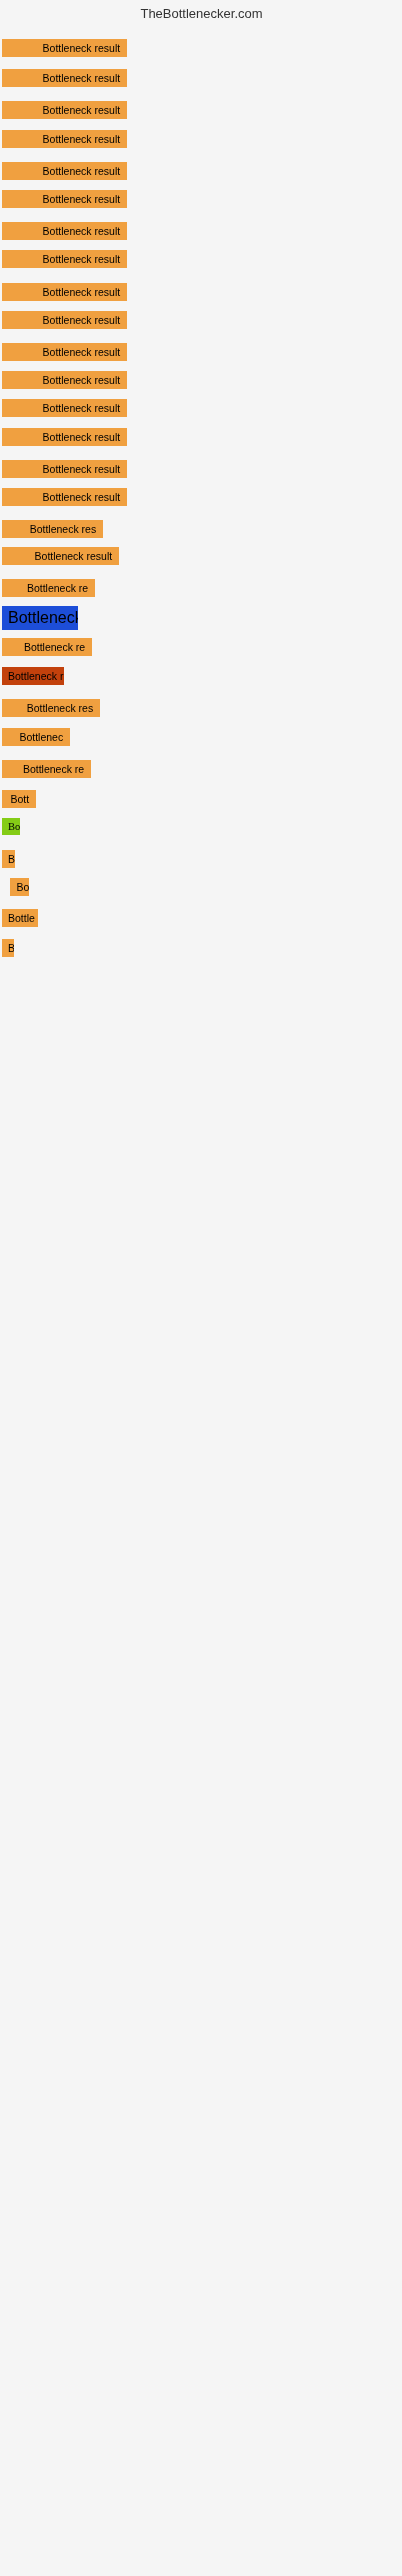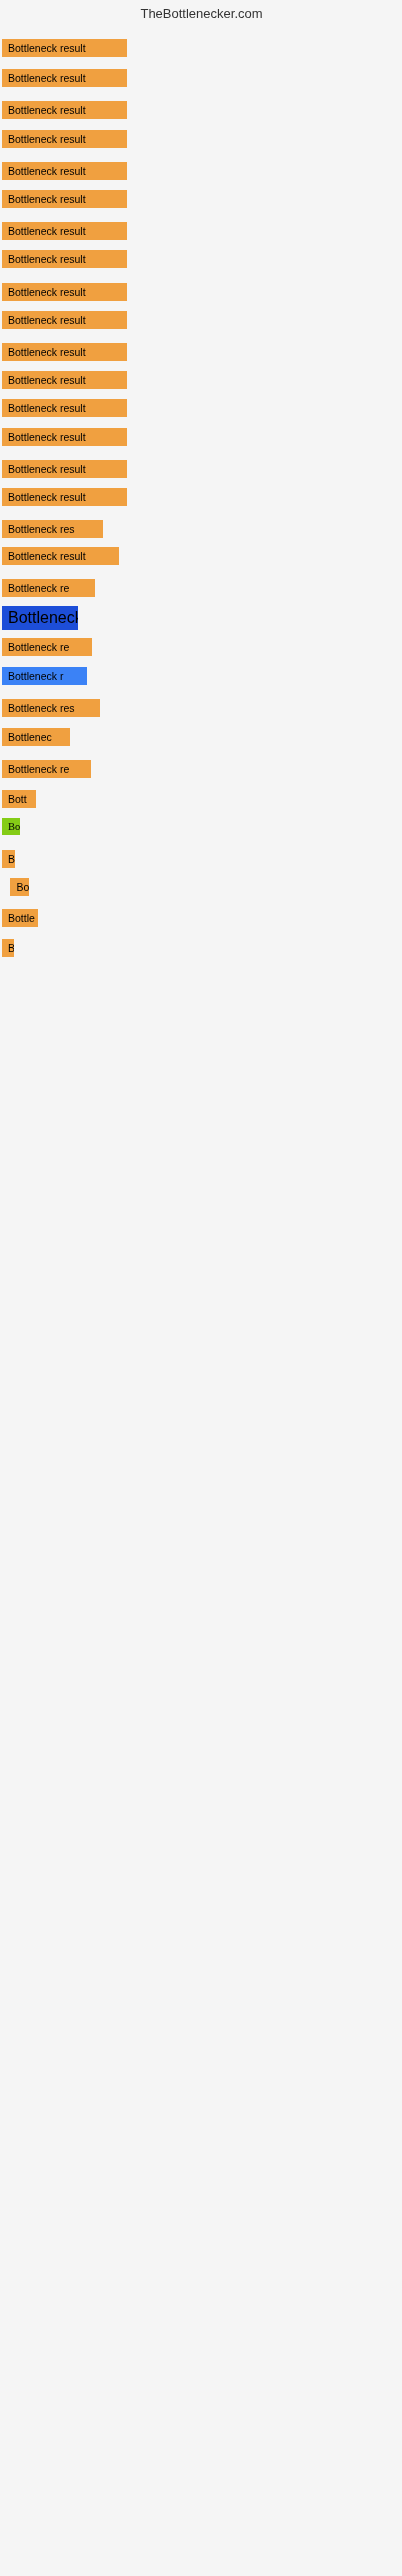--- a/index.html
+++ b/index.html
@@ -30,21 +30,21 @@
 
     
   </style>
 </head>
 <body>
 
 <div>
   <h1 class="site-title">TheBottlenecker.com</h1>
 </div>
 
-<div class="container" style="position: relative; height: 2536px;">
+<div class="container" style="position: relative; height: 2536px; text-align: right;">
 <div style="position: absolute; top: 14.5px; left: 1.6px;"><span style="background-color: rgb(240, 160, 64); color: rgb(0, 0, 0); font-size: 10.5px; padding: 3.2px 6.4px; display: inline-block; white-space: nowrap; overflow: hidden; width: 125px; font-family: Arial, sans-serif;">Bottleneck result</span></div>
     <div style="position: absolute; top: 44px; left: 1.6px;"><span style="background-color: rgb(240, 160, 64); color: rgb(0, 0, 0); font-size: 10.5px; padding: 3.2px 6.4px; display: inline-block; white-space: nowrap; overflow: hidden; width: 125px; font-family: Arial, sans-serif;">Bottleneck result</span></div>
     <div style="position: absolute; top: 76px; left: 1.6px;"><span style="background-color: rgb(240, 160, 64); color: rgb(0, 0, 0); font-size: 10.5px; padding: 3.2px 6.4px; display: inline-block; white-space: nowrap; overflow: hidden; width: 125px; font-family: Arial, sans-serif;">Bottleneck result</span></div>
     <div style="position: absolute; top: 105px; left: 1.6px;"><span style="background-color: rgb(240, 160, 64); color: rgb(0, 0, 0); font-size: 10.5px; padding: 3.2px 6.4px; display: inline-block; white-space: nowrap; overflow: hidden; width: 125px; font-family: Arial, sans-serif;">Bottleneck result</span></div>
     <div style="position: absolute; top: 137px; left: 1.6px;"><span style="background-color: rgb(240, 160, 64); color: rgb(0, 0, 0); font-size: 10.5px; padding: 3.2px 6.4px; display: inline-block; white-space: nowrap; overflow: hidden; width: 125px; font-family: Arial, sans-serif;">Bottleneck result</span></div>
     <div style="position: absolute; top: 165px; left: 1.6px;"><span style="background-color: rgb(240, 160, 64); color: rgb(0, 0, 0); font-size: 10.5px; padding: 3.2px 6.4px; display: inline-block; white-space: nowrap; overflow: hidden; width: 125px; font-family: Arial, sans-serif;">Bottleneck result</span></div>
     <div style="position: absolute; top: 197px; left: 1.6px;"><span style="background-color: rgb(240, 160, 64); color: rgb(0, 0, 0); font-size: 10.5px; padding: 3.2px 6.4px; display: inline-block; white-space: nowrap; overflow: hidden; width: 125px; font-family: Arial, sans-serif;">Bottleneck result</span></div>
     <div style="position: absolute; top: 225px; left: 1.6px;"><span style="background-color: rgb(240, 160, 64); color: rgb(0, 0, 0); font-size: 10.5px; padding: 3.2px 6.4px; display: inline-block; white-space: nowrap; overflow: hidden; width: 125px; font-family: Arial, sans-serif;">Bottleneck result</span></div>
     <div style="position: absolute; top: 258px; left: 1.6px;"><span style="background-color: rgb(240, 160, 64); color: rgb(0, 0, 0); font-size: 10.5px; padding: 3.2px 6.4px; display: inline-block; white-space: nowrap; overflow: hidden; width: 125px; font-family: Arial, sans-serif;">Bottleneck result</span></div>
     <div style="position: absolute; top: 286px; left: 1.6px;"><span style="background-color: rgb(240, 160, 64); color: rgb(0, 0, 0); font-size: 10.5px; padding: 3.2px 6.4px; display: inline-block; white-space: nowrap; overflow: hidden; width: 125px; font-family: Arial, sans-serif;">Bottleneck result</span></div>
@@ -52,21 +52,21 @@
     <div style="position: absolute; top: 346px; left: 1.6px;"><span style="background-color: rgb(240, 160, 64); color: rgb(0, 0, 0); font-size: 10.5px; padding: 3.2px 6.4px; display: inline-block; white-space: nowrap; overflow: hidden; width: 125px; font-family: Arial, sans-serif;">Bottleneck result</span></div>
     <div style="position: absolute; top: 374px; left: 1.6px;"><span style="background-color: rgb(240, 160, 64); color: rgb(0, 0, 0); font-size: 10.5px; padding: 3.2px 6.4px; display: inline-block; white-space: nowrap; overflow: hidden; width: 125px; font-family: Arial, sans-serif;">Bottleneck result</span></div>
     <div style="position: absolute; top: 403px; left: 1.6px;"><span style="background-color: rgb(240, 160, 64); color: rgb(0, 0, 0); font-size: 10.5px; padding: 3.2px 6.4px; display: inline-block; white-space: nowrap; overflow: hidden; width: 125px; font-family: Arial, sans-serif;">Bottleneck result</span></div>
     <div style="position: absolute; top: 435px; left: 1.6px;"><span style="background-color: rgb(240, 160, 64); color: rgb(0, 0, 0); font-size: 10.5px; padding: 3.2px 6.4px; display: inline-block; white-space: nowrap; overflow: hidden; width: 125px; font-family: Arial, sans-serif;">Bottleneck result</span></div>
     <div style="position: absolute; top: 463px; left: 1.6px;"><span style="background-color: rgb(240, 160, 64); color: rgb(0, 0, 0); font-size: 10.5px; padding: 3.2px 6.4px; display: inline-block; white-space: nowrap; overflow: hidden; width: 125px; font-family: Arial, sans-serif;">Bottleneck result</span></div>
     <div style="position: absolute; top: 495px; left: 1.6px;"><span style="background-color: rgb(240, 160, 64); color: rgb(0, 0, 0); font-size: 10.5px; padding: 3.2px 6.4px; display: inline-block; white-space: nowrap; overflow: hidden; width: 101px; font-family: Arial, sans-serif;">Bottleneck res</span></div>
     <div style="position: absolute; top: 522px; left: 1.6px;"><span style="background-color: rgb(240, 160, 64); color: rgb(0, 0, 0); font-size: 10.5px; padding: 3.2px 6.4px; display: inline-block; white-space: nowrap; overflow: hidden; width: 117px; font-family: Arial, sans-serif;">Bottleneck result</span></div>
     <div style="position: absolute; top: 554px; left: 1.6px;"><span style="background-color: rgb(240, 160, 64); color: rgb(0, 0, 0); font-size: 10.5px; padding: 3.2px 6.4px; display: inline-block; white-space: nowrap; overflow: hidden; width: 93px; font-family: Arial, sans-serif;">Bottleneck re</span></div>
     <div style="position: absolute; top: 581px; left: 1.6px;"><span style="background-color: #1d4ed8; color: rgb(0, 0, 0); font-size: 16px; padding: 3.2px 6.4px; display: inline-block; white-space: nowrap; overflow: hidden; width: 76px; font-family: Arial, sans-serif;">Bottleneck</span></div>
     <div style="position: absolute; top: 613px; left: 1.6px;"><span style="background-color: rgb(240, 160, 64); color: rgb(0, 0, 0); font-size: 10.5px; padding: 3.2px 6.4px; display: inline-block; white-space: nowrap; overflow: hidden; width: 90px; font-family: Arial, sans-serif;">Bottleneck re</span></div>
-    <div style="position: absolute; top: 642px; left: 1.6px;"><span style="background-color: #3b82f6; color: rgb(0, 0, 0); font-size: 10.5px; padding: 3.2px 6.4px; display: inline-block; white-space: nowrap; overflow: hidden; width: 85px; font-family: Arial, sans-serif;">Bottleneck r</span></div>
+    <div style="position: absolute; top: 642px; left: 1.6px;"><span style="background-color: #c2410c; color: rgb(0, 0, 0); font-size: 10.5px; padding: 3.2px 6.4px; display: inline-block; white-space: nowrap; overflow: hidden; width: 62px; font-family: Arial, sans-serif;">Bottleneck r</span></div>
     <div style="position: absolute; top: 674px; left: 1.6px;"><span style="background-color: rgb(240, 160, 64); color: rgb(0, 0, 0); font-size: 10.5px; padding: 3.2px 6.4px; display: inline-block; white-space: nowrap; overflow: hidden; width: 98px; font-family: Arial, sans-serif;">Bottleneck res</span></div>
     <div style="position: absolute; top: 703px; left: 1.6px;"><span style="background-color: rgb(240, 160, 64); color: rgb(0, 0, 0); font-size: 10.5px; padding: 3.2px 6.4px; display: inline-block; white-space: nowrap; overflow: hidden; width: 68px; font-family: Liberation Sans, sans-serif;">Bottlenec</span></div>
     <div style="position: absolute; top: 735px; left: 1.6px;"><span style="background-color: rgb(240, 160, 64); color: rgb(0, 0, 0); font-size: 10.5px; padding: 3.2px 6.4px; display: inline-block; white-space: nowrap; overflow: hidden; width: 89px; font-family: Arial, sans-serif;">Bottleneck re</span></div>
     <div style="position: absolute; top: 765px; left: 1.6px;"><span style="background-color: rgb(240, 160, 64); color: rgb(0, 0, 0); font-size: 10.5px; padding: 3.2px 6.4px; display: inline-block; white-space: nowrap; overflow: hidden; width: 34px; font-family: Arial, sans-serif;">Bott</span></div>
     <div style="position: absolute; top: 793px; left: 1.6px;"><span style="background-color: #84cc16; color: rgb(0, 0, 0); font-size: 10.5px; padding: 3.2px 6.4px; display: inline-block; white-space: nowrap; overflow: hidden; width: 18px; font-family: Liberation Serif, serif;">Bot</span></div>
     <div style="position: absolute; top: 825px; left: 1.6px;"><span style="background-color: rgb(240, 160, 64); color: rgb(0, 0, 0); font-size: 10.5px; padding: 3.2px 6.4px; display: inline-block; white-space: nowrap; overflow: hidden; width: 13px; font-family: Arial, sans-serif;">B</span></div>
     <div style="position: absolute; top: 853px; left: 10px;"><span style="background-color: rgb(240, 160, 64); color: rgb(0, 0, 0); font-size: 10.5px; padding: 3.2px 6.4px; display: inline-block; white-space: nowrap; overflow: hidden; width: 19.3px; font-family: Arial, sans-serif;">Bo</span></div>
     <div style="position: absolute; top: 884px; left: 1.6px;"><span style="background-color: rgb(240, 160, 64); color: rgb(0, 0, 0); font-size: 10.5px; padding: 3.2px 6.4px; display: inline-block; white-space: nowrap; overflow: hidden; width: 36px; font-family: Arial, sans-serif;">Bottle</span></div>
     <div style="position: absolute; top: 914px; left: 1.6px;"><span style="background-color: rgb(240, 160, 64); color: rgb(0, 0, 0); font-size: 10.5px; padding: 3.2px 6.4px; display: inline-block; white-space: nowrap; overflow: hidden; width: 11.3px; font-family: Arial, sans-serif;">B</span></div>
   </div>

